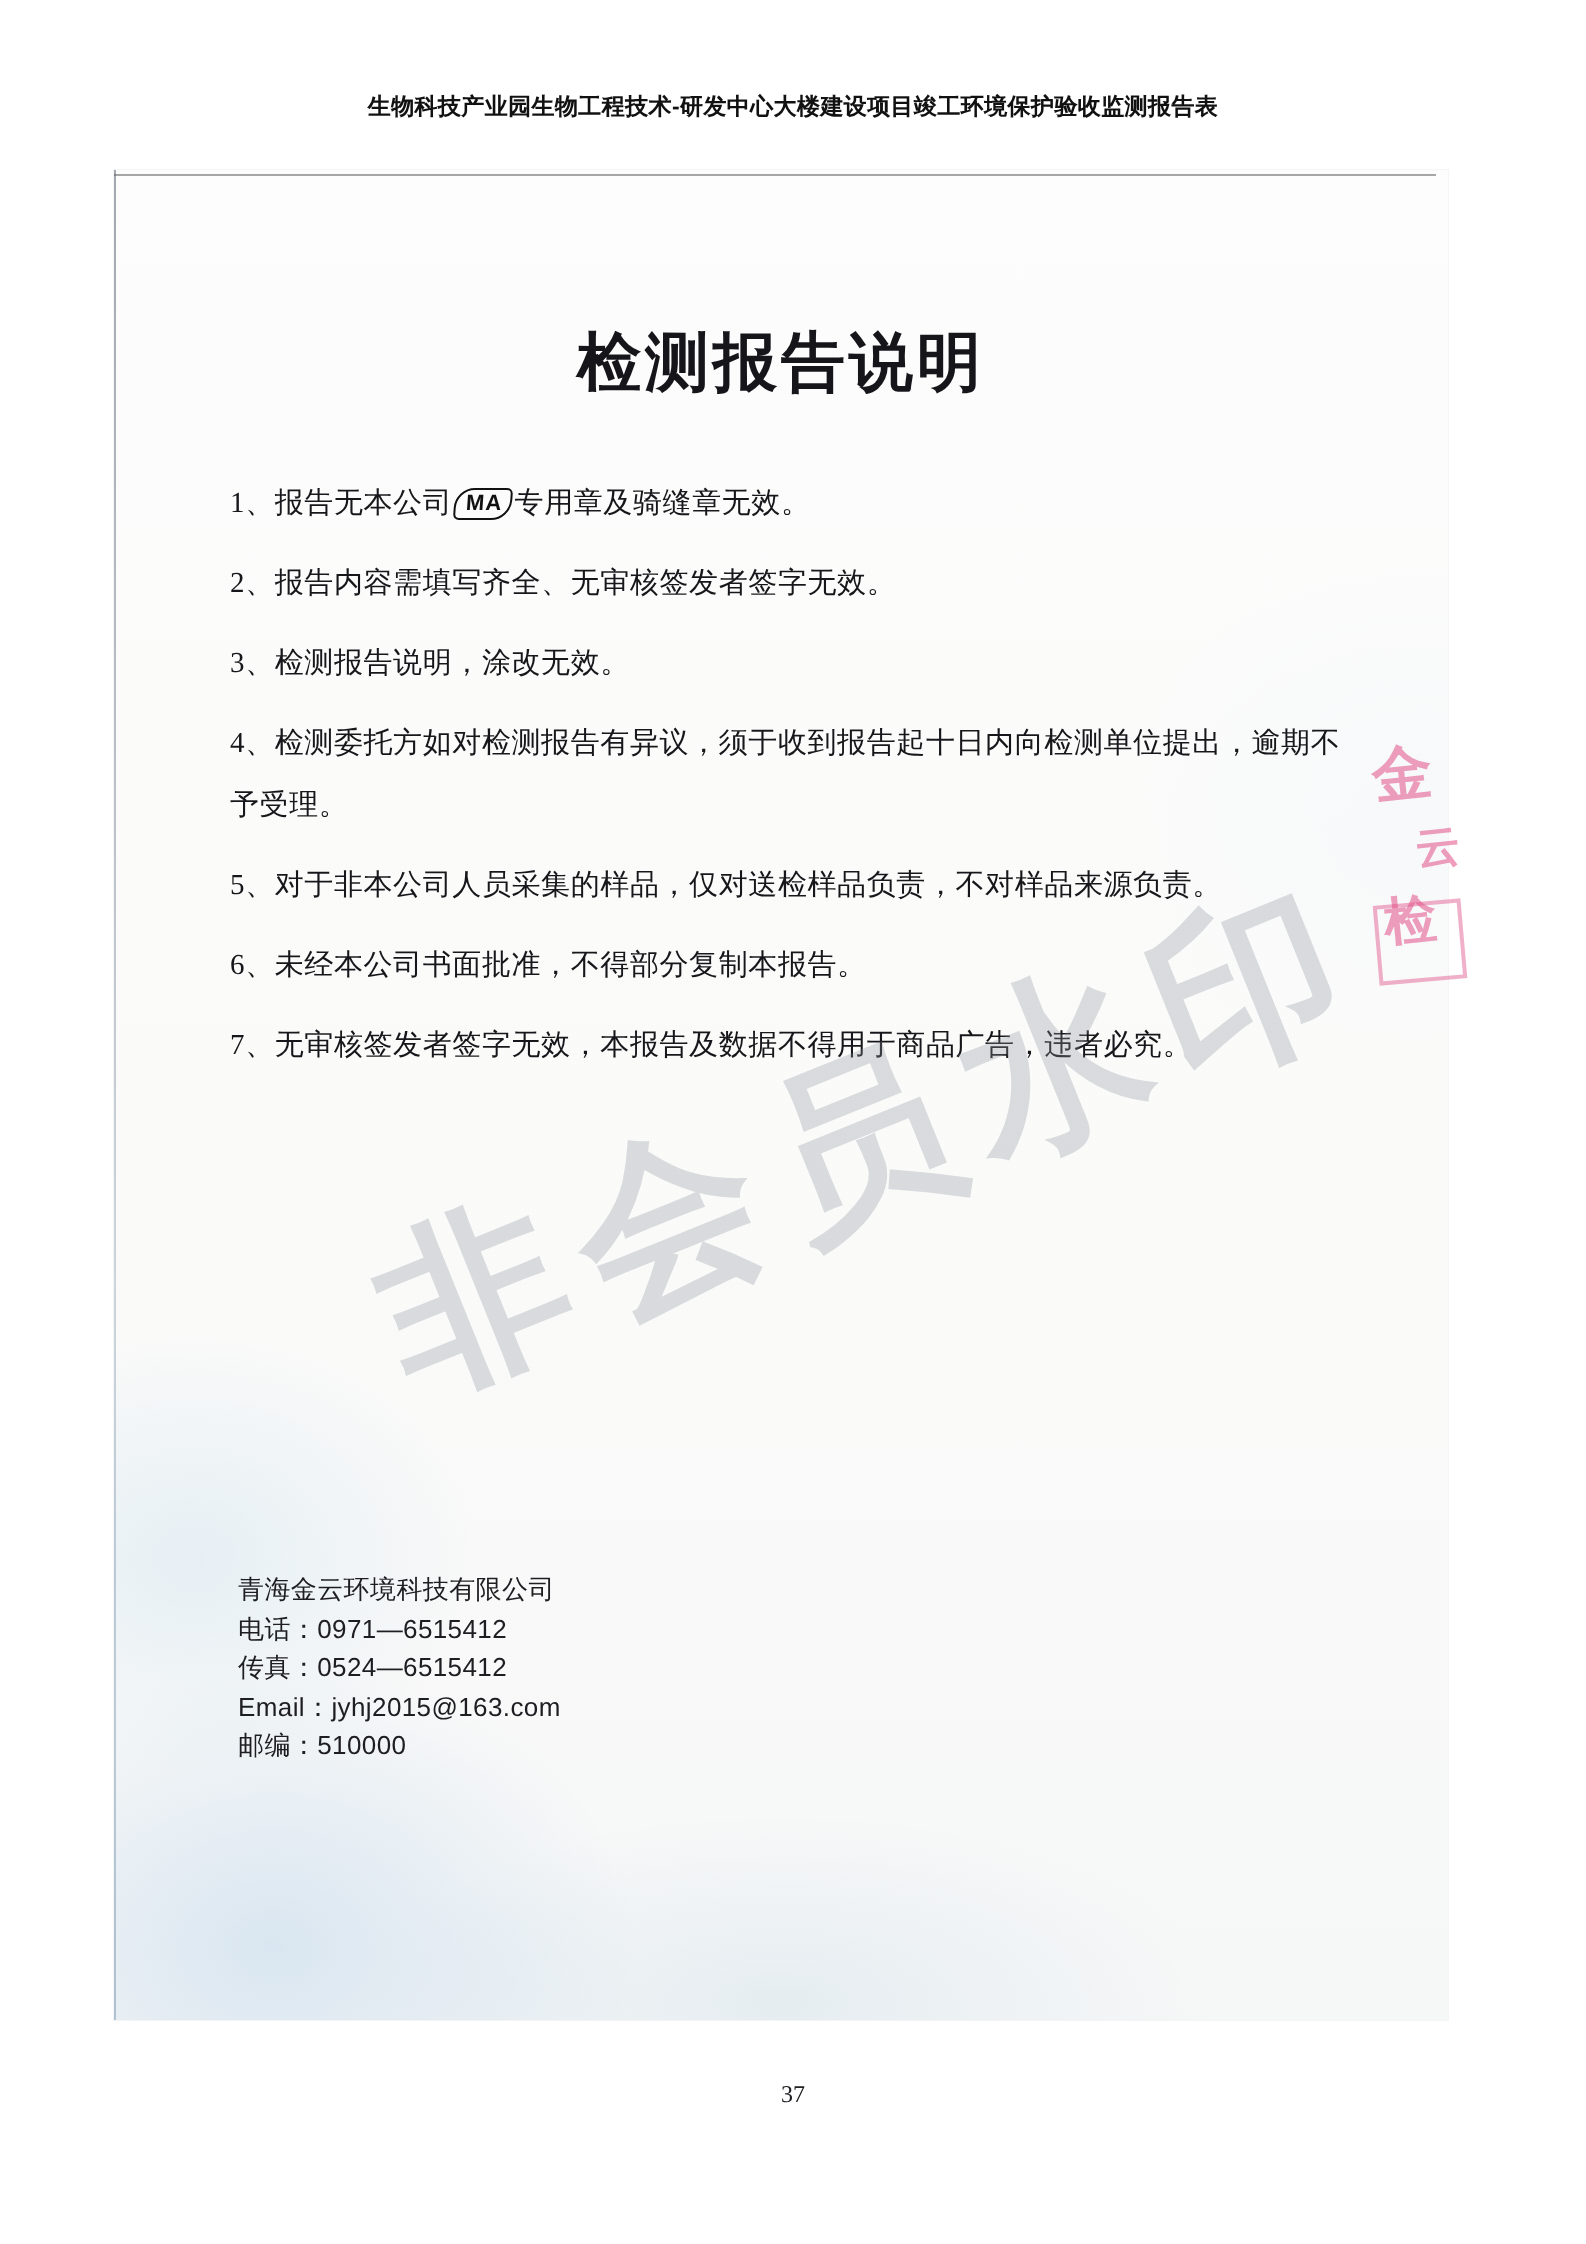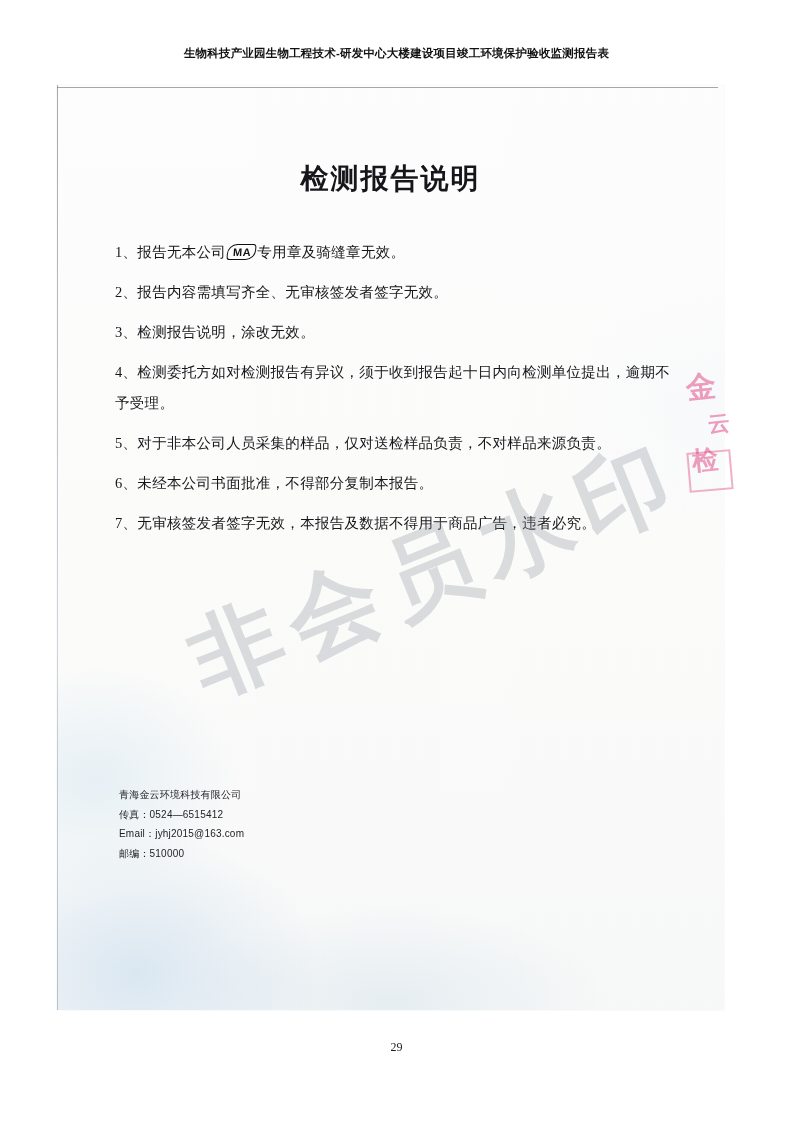--- a/index.html
+++ b/index.html
@@ -82,21 +82,21 @@
 
   
   .report-title {
     position: absolute;
     left: 0;
     top: 75px;
     width: 667px;
     text-align: center;
     font-family: "Liberation Serif", serif;
     font-weight: bold;
-    font-size: 28px;
+    font-size: 32px;
     letter-spacing: 2px;
     color: #15151a;
   }
 
   
   .clauses {
     position: absolute;
     left: 58px;
     top: 152px;
     width: 566px;
@@ -127,21 +127,21 @@
     transform: skewX(-4deg);
   }
 
   
   .contact {
     position: absolute;
     left: 62px;
     top: 700px;
     width: 580px;
     font-family: "Liberation Sans", sans-serif;
-    font-size: 10px;
+    font-size: 13px;
     line-height: 19.5px;
     color: #1d1d22;
     letter-spacing: 0.2px;
   }
   .contact .line {
     white-space: nowrap;
   }
 
   
   .watermark {
@@ -253,22 +253,23 @@
 
     <div class="stamp">
       <div class="box"></div>
       <div class="ch c1">金</div>
       <div class="ch c2">云</div>
       <div class="ch c3">检</div>
     </div>
 
     <div class="contact">
       <div class="line">青海金云环境科技有限公司</div>
+      <div class="line">电话：0971—6515412</div>
       <div class="line">传真：0524—6515412</div>
       <div class="line">Email：jyhj2015@163.com</div>
       <div class="line">邮编：510000</div>
     </div>
 
   </div>
 
-  <div class="page-number">29</div>
+  <div class="page-number">37</div>
 
 </div>
 
 </body></html>

